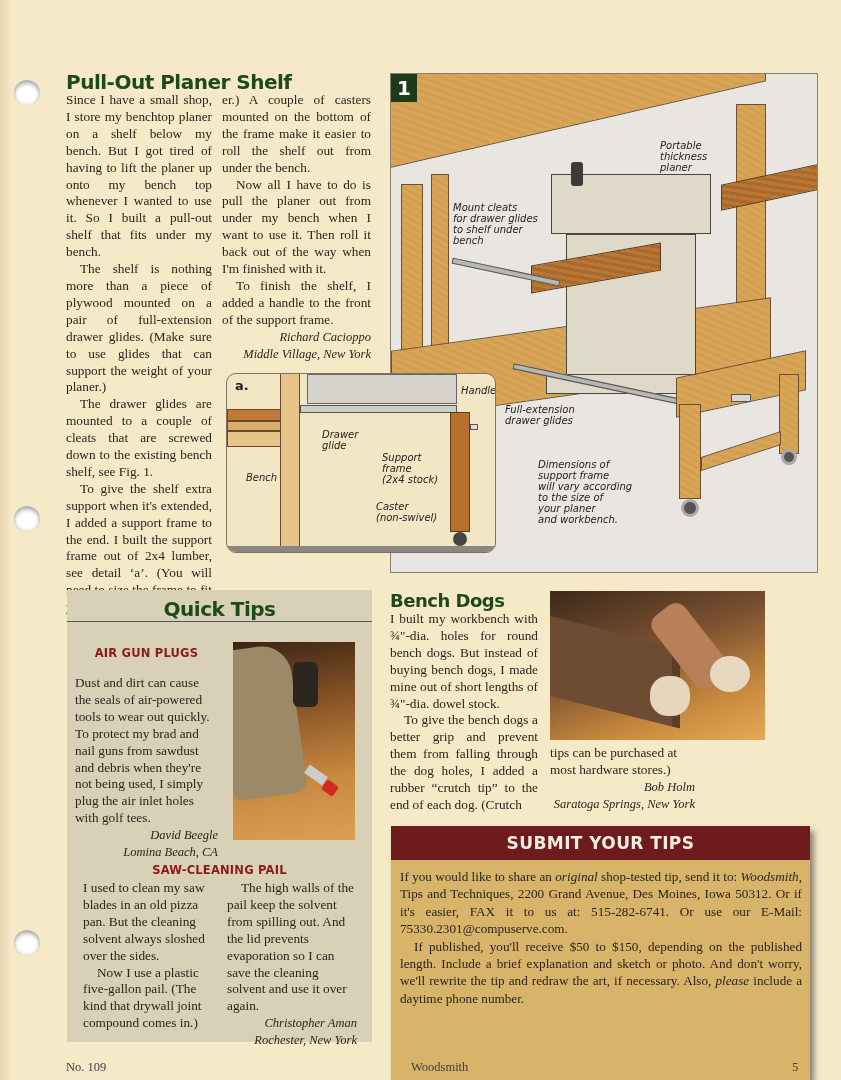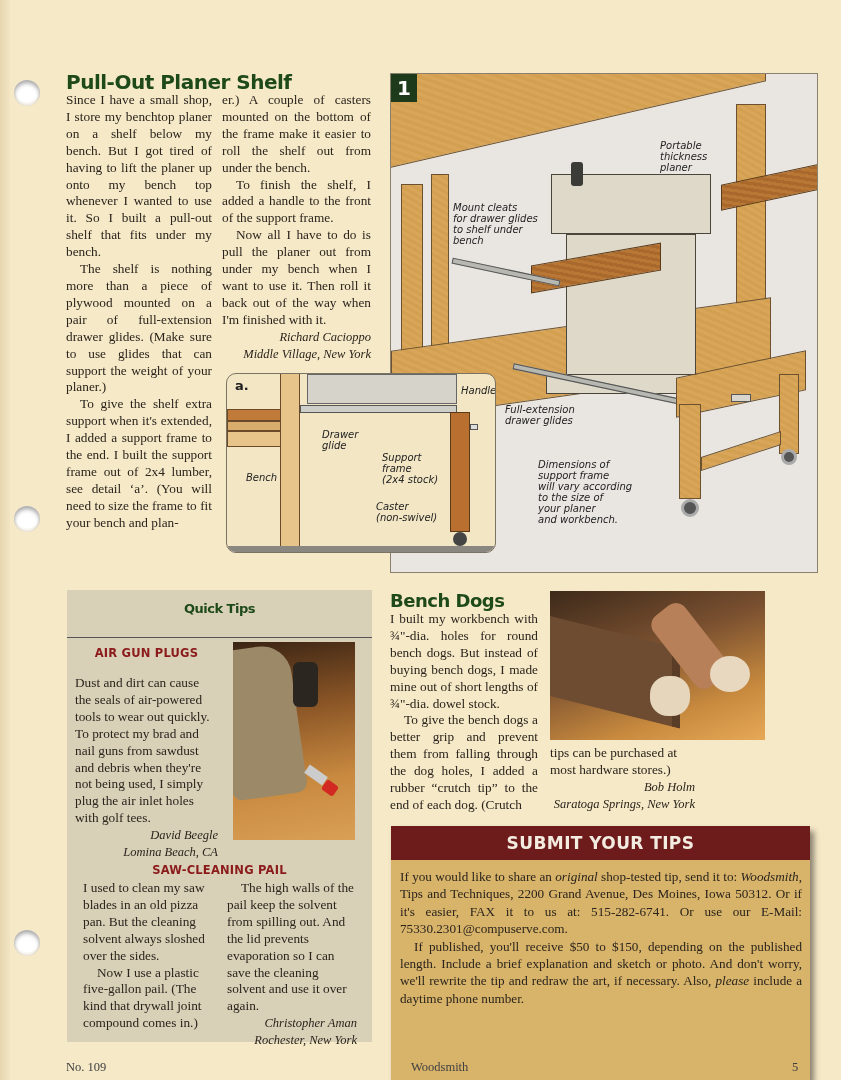--- a/index.html
+++ b/index.html
@@ -61,22 +61,22 @@
     background: #f2e6c4; border: 1px solid #7a7262; border-radius: 10px;
     overflow: hidden; z-index: 6;
   }
 
   
   #quick-tips {
     position: absolute; left: 67px; top: 590px; width: 305px; height: 452px;
     background: #d9d0b8;
   }
   #qt-header {
-    height: 48px; border-bottom: 1.5px solid #555; text-align: center;
-    font-size: 13px; line-height: 38px;
+    height: 32px; border-bottom: 1.5px solid #555; text-align: center;
+    font-size: 20px; line-height: 38px;
   }
   .red-head {
     font-family: "DejaVu Sans", sans-serif; font-weight: bold; color: #8b1a1a;
     font-size: 11.5px; text-align: center; letter-spacing: 0.2px;
   }
 
   
   #dogs-title { position: absolute; left: 390px; top: 590px; font-size: 18px; }
   #dogs-col { position: absolute; left: 390px; top: 611px; width: 148px; }
   #dogs-photo {
@@ -108,26 +108,27 @@
 
 <div class="page-edge"></div>
 <div class="punch-hole" style="top:80px"></div>
 <div class="punch-hole" style="top:506px"></div>
 <div class="punch-hole" style="top:930px"></div>
 
 <div id="planer-title" class="green-head">Pull-Out Planer Shelf</div>
 <div id="planer-col1" class="body-text">
   <p class="noindent">Since I have a small shop, I store my benchtop planer on a shelf below my bench. But I got tired of having to lift the planer up onto my bench top whenever I wanted to use it. So I built a pull-out shelf that fits under my bench.</p>
   <p>The shelf is nothing more than a piece of plywood mounted on a pair of full-extension drawer glides. (Make sure to use glides that can support the weight of your planer.)</p>
+  <p>The drawer glides are mounted to a couple of cleats that are screwed down to the existing bench shelf, see Fig. 1.</p>
   <p>To give the shelf extra support when it's extended, I added a support frame to the end. I built the support frame out of 2x4 lumber, see detail ‘a’. (You will need to size the frame to fit your bench and plan-</p>
 </div>
 <div id="planer-col2" class="body-text">
   <p class="noindent">er.) A couple of casters mounted on the bottom of the frame make it easier to roll the shelf out from under the bench.</p>
+  <p>Now all I have to do is pull the planer out from under my bench when I want to use it. Then roll it back out of the way when I'm finished with it.</p>
   <p>To finish the shelf, I added a handle to the front of the support frame.</p>
-  <p>Now all I have to do is pull the planer out from under my bench when I want to use it. Then roll it back out of the way when I'm finished with it.</p>
   <div class="sig">Richard Cacioppo</div>
   <div class="sig">Middle Village, New York</div>
 </div>
 
 <div id="fig1">
   <div class="fig-num">1</div>
 
   <div class="wood" style="position:absolute;left:-5px;top:0;width:380px;height:95px;transform:skewY(-13deg);transform-origin:0 0;"></div>
   <div class="wood" style="position:absolute;left:345px;top:30px;width:30px;height:280px;"></div>
   <div class="wood" style="position:absolute;left:10px;top:110px;width:22px;height:300px;"></div>

